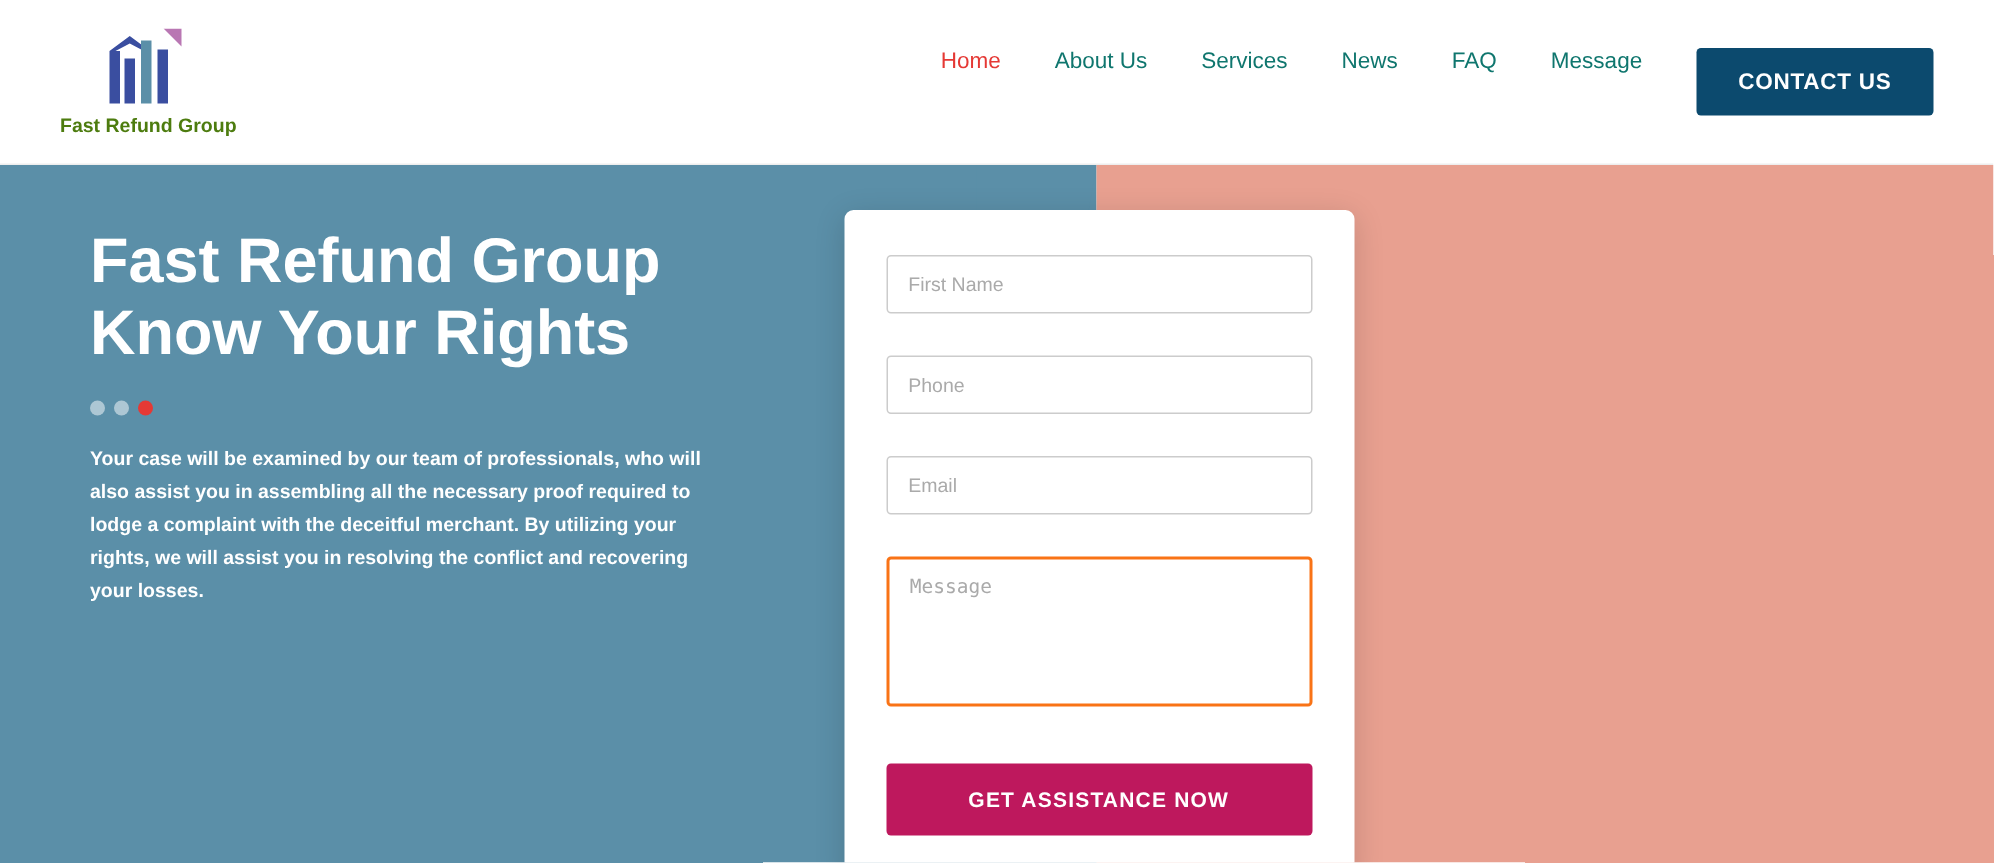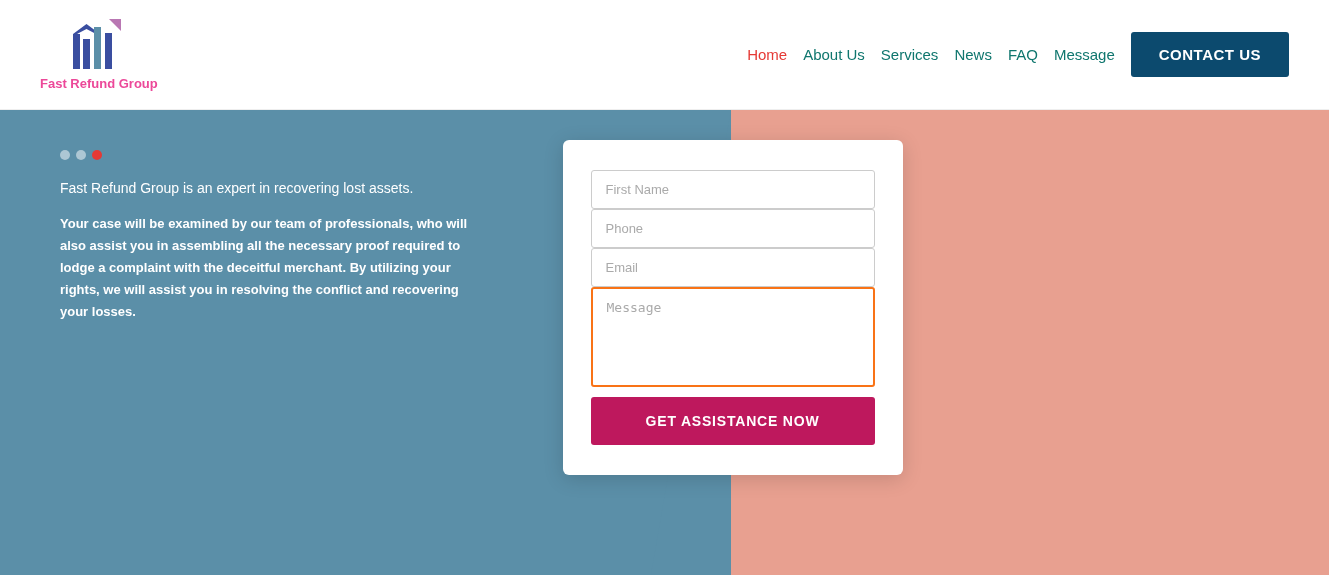--- a/index.html
+++ b/index.html
@@ -19,28 +19,28 @@
       display: flex;
       flex-direction: column;
       align-items: center;
     }
     .logo-icon {
       width: 60px;
       height: 55px;
     }
     .logo-text {
       font-size: 13px;
-      color: #ec4899;
+      color: #4d7c0f;
       font-weight: 600;
       margin-top: 2px;
     }
     .nav {
       display: flex;
-      align-items: center;
-      gap: 16px;
+      align-items: flex-start;
+      gap: 36px;
     }
     .nav-link {
       text-decoration: none;
       font-size: 15px;
       color: #0f766e;
       font-weight: 500;
     }
     .nav-link.active {
       color: #e53935;
     }
@@ -131,21 +131,21 @@
       background: #fff;
       border-radius: 6px;
       padding: 30px 28px;
       width: 340px;
       box-shadow: 0 4px 20px rgba(0,0,0,0.15);
       z-index: 10;
     }
     .form-row {
       display: flex;
       gap: 10px;
-      margin-bottom: 0;
+      margin-bottom: 28px;
     }
     .form-input {
       width: 100%;
       padding: 11px 14px;
       border: 1px solid #ccc;
       border-radius: 3px;
       font-size: 13px;
       color: #999;
       outline: none;
     }
@@ -209,26 +209,26 @@
     <a class="nav-link" href="#">News</a>
     <a class="nav-link" href="#">FAQ</a>
     <a class="nav-link" href="#">Message</a>
     <button class="contact-btn">CONTACT US</button>
   </nav>
 </header>
 
 <section class="hero">
   <div class="hero-left">
     <div class="hero-content">
+      <h1 class="hero-title">Fast Refund Group Know Your Rights</h1>
       <div class="dots">
         <span class="dot"></span>
         <span class="dot"></span>
         <span class="dot active"></span>
       </div>
-      <p class="hero-desc1">Fast Refund Group is an expert in recovering lost assets.</p>
       <p class="hero-desc2">Your case will be examined by our team of professionals, who will also assist you in assembling all the necessary proof required to lodge a complaint with the deceitful merchant. By utilizing your rights, we will assist you in resolving the conflict and recovering your losses.</p>
     </div>
   </div>
   <div class="hero-right"></div>
 
   <div class="form-card">
     <div class="form-row">
       <input class="form-input" type="text" placeholder="First Name" style="">
     </div>
     <div class="form-row">

